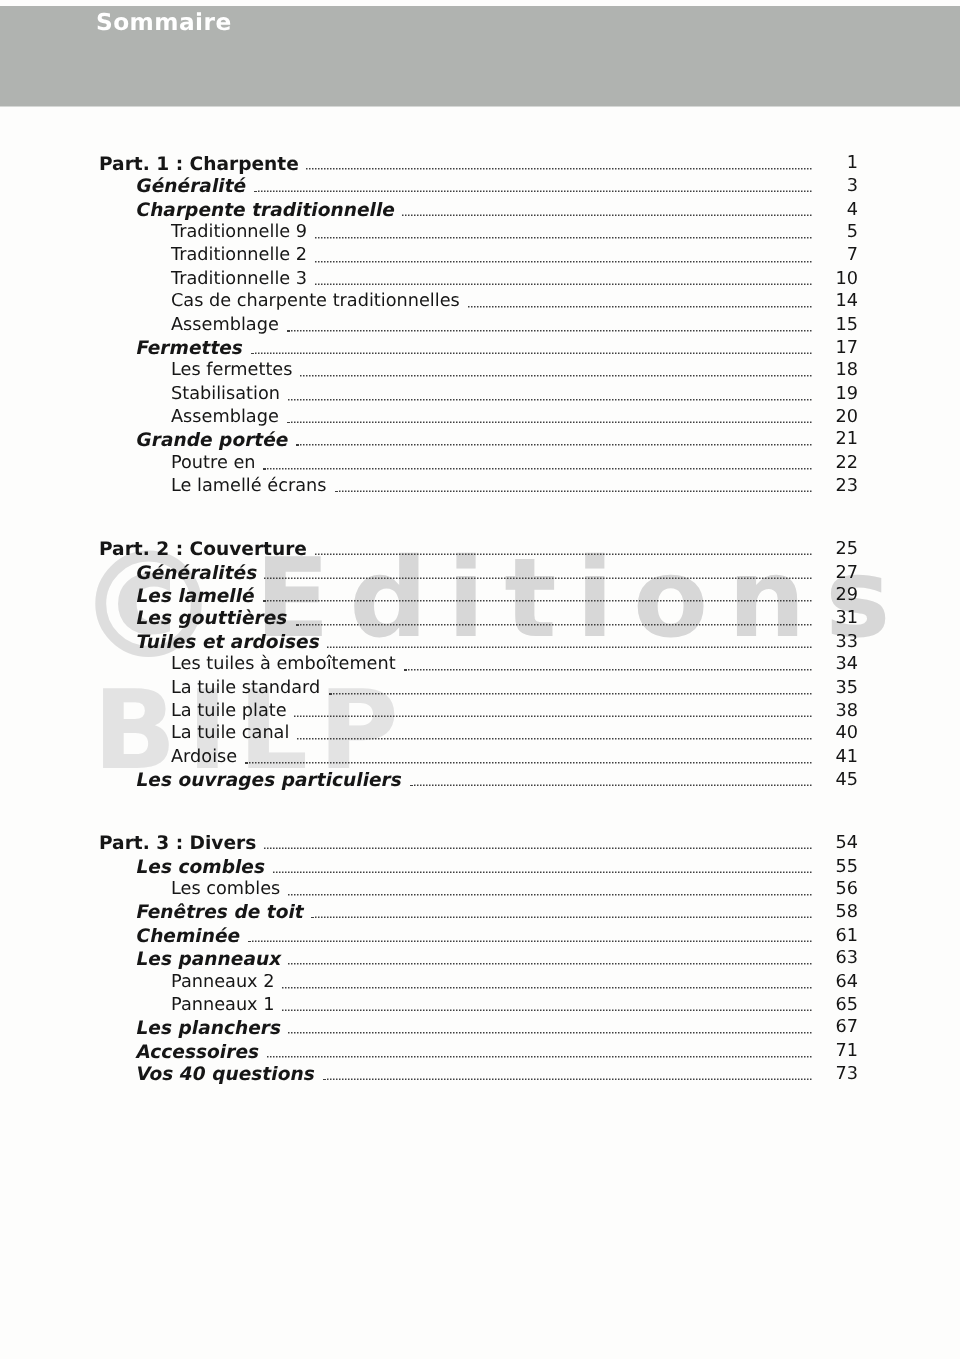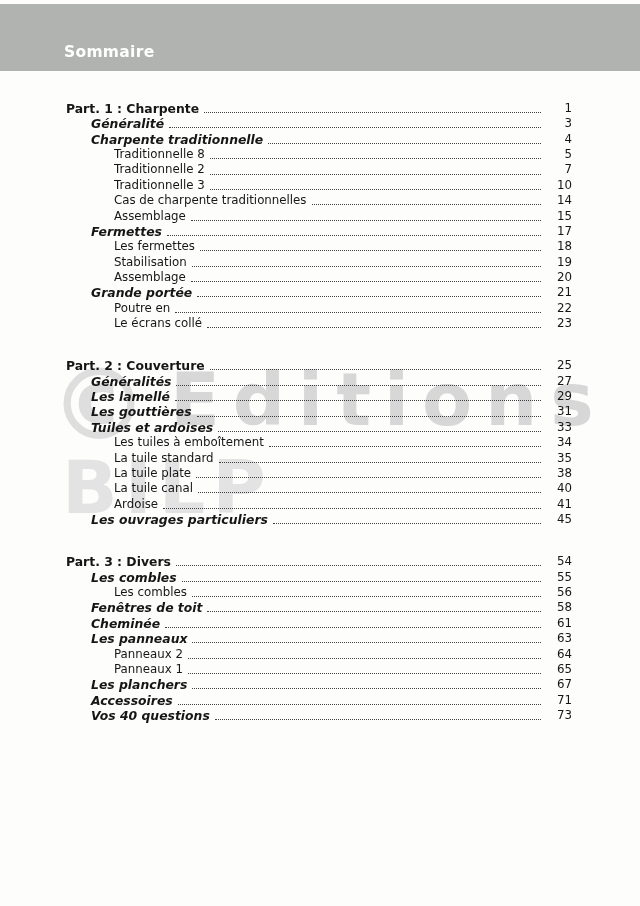--- a/index.html
+++ b/index.html
@@ -19,21 +19,21 @@
     background:var(--page-bg);
     overflow:hidden;
     font-family:"DejaVu Sans","Liberation Sans",sans-serif;
     color:var(--text);
   }
   
   .header-bar{
     position:absolute;top:4px;left:0;
     width:640px;height:67px;
     background:var(--header-bg);
-    display:flex;align-items:flex-end;
+    display:flex;align-items:flex-start;
     box-sizing:border-box;
     padding:4px 0 11px 64px;
   }
   .header-title{
     color:var(--header-text);
     font-size:15.5px;
     font-weight:bold;
     letter-spacing:.3px;
     line-height:1;
   }
@@ -118,21 +118,21 @@
     <span class="label">Généralité</span>
     <span class="leader"></span>
     <span class="pagenum">3</span>
   </div>
         <div class="row lvl1">
     <span class="label">Charpente traditionnelle</span>
     <span class="leader"></span>
     <span class="pagenum">4</span>
   </div>
         <div class="row lvl2">
-    <span class="label">Traditionnelle 8</span>
+    <span class="label">Traditionnelle 9</span>
     <span class="leader"></span>
     <span class="pagenum">5</span>
   </div>
         <div class="row lvl2">
     <span class="label">Traditionnelle 2</span>
     <span class="leader"></span>
     <span class="pagenum">7</span>
   </div>
         <div class="row lvl2">
     <span class="label">Traditionnelle 3</span>
@@ -173,21 +173,21 @@
     <span class="label">Grande portée</span>
     <span class="leader"></span>
     <span class="pagenum">21</span>
   </div>
         <div class="row lvl2">
     <span class="label">Poutre en</span>
     <span class="leader"></span>
     <span class="pagenum">22</span>
   </div>
         <div class="row lvl2">
-    <span class="label">Le écrans collé</span>
+    <span class="label">Le lamellé écrans</span>
     <span class="leader"></span>
     <span class="pagenum">23</span>
   </div>
       </section>
       <section class="toc-section">
         <div class="row lvl0">
     <span class="label">Part. 2 : Couverture</span>
     <span class="leader"></span>
     <span class="pagenum">25</span>
   </div>

